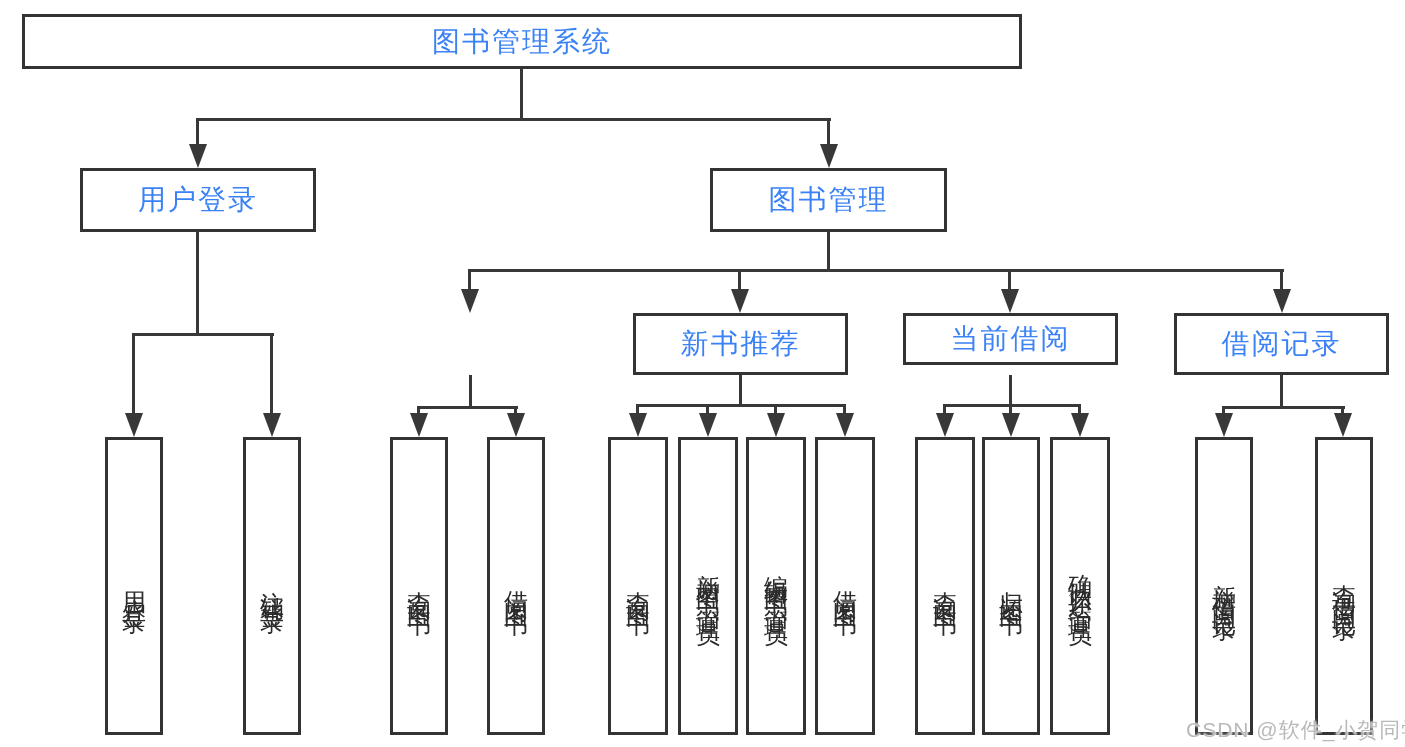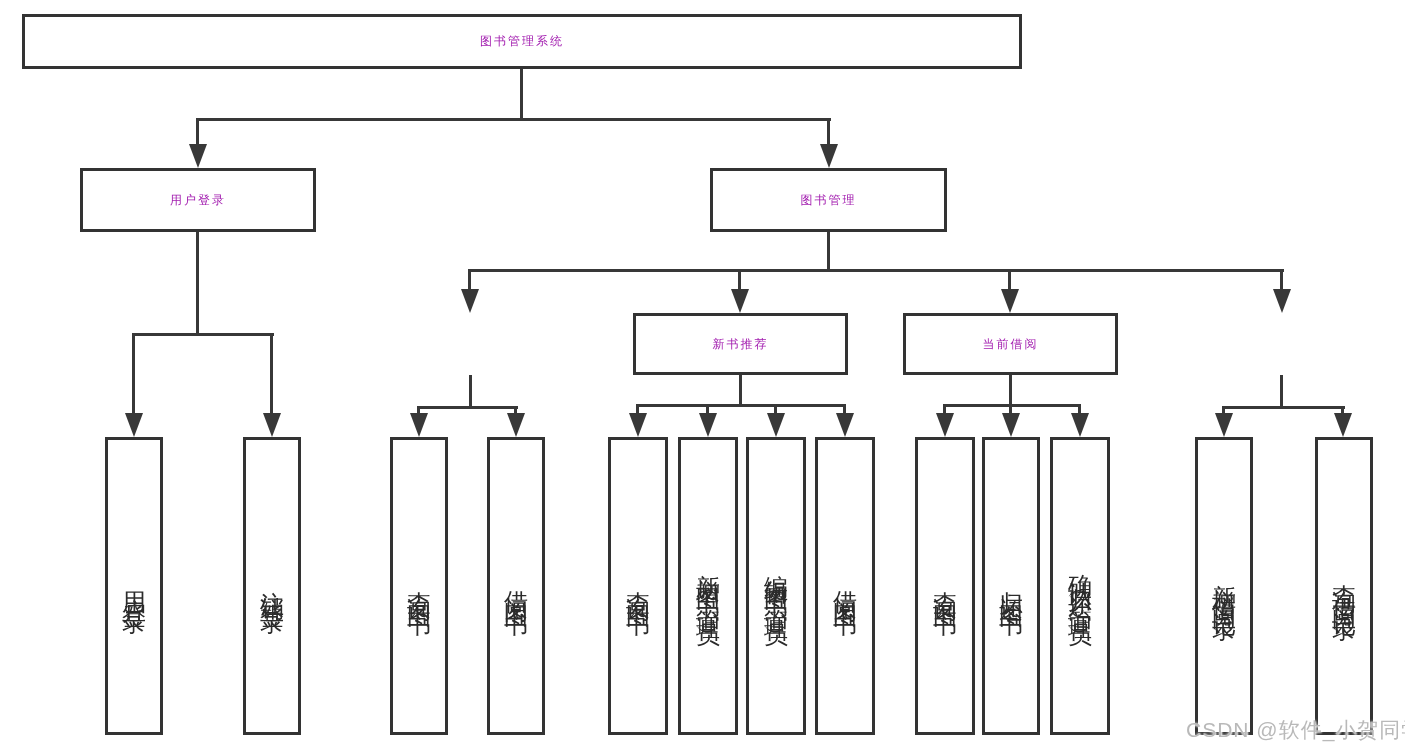--- a/index.html
+++ b/index.html
@@ -12,23 +12,23 @@
     overflow: hidden;
   }
   .hbox {
     position: absolute;
     box-sizing: border-box;
     border: 3px solid #333333;
     background: #ffffff;
     display: flex;
     align-items: center;
     justify-content: center;
-    font-size: 12px;
+    font-size: 28px;
     letter-spacing: 2px;
-    color: #a21caf;
+    color: #3b82f6;
     white-space: nowrap;
   }
   .vbox {
     position: absolute;
     box-sizing: border-box;
     top: 437px;
     height: 298px;
     border: 3px solid #333333;
     background: #ffffff;
     display: flex;
@@ -135,22 +135,25 @@
   <div class="hbox" style="left:80px; top:168px; width:236px; height:64px;">
     <span>用户登录</span>
   </div>
   <div class="hbox" style="left:710px; top:168px; width:237px; height:64px;">
     <span>图书管理</span>
   </div>
 
   <div class="hbox" style="left:633px; top:313px; width:215px; height:62px;">
     <span>新书推荐</span>
   </div>
-  <div class="hbox" style="left:903px; top:313px; width:215px; height:62px;">
+  <div class="hbox" style="left:903px; top:313px; width:215px; height:52px;">
     <span>当前借阅</span>
+  </div>
+  <div class="hbox" style="left:1174px; top:313px; width:215px; height:62px;">
+    <span>借阅记录</span>
   </div>
 
   <div class="vbox" style="left:105px; width:58px;">
     <span class="vtext">用户登录</span>
   </div>
   <div class="vbox" style="left:243px; width:58px;">
     <span class="vtext">注销登录</span>
   </div>
 
   <div class="vbox" style="left:390px; width:58px;">

